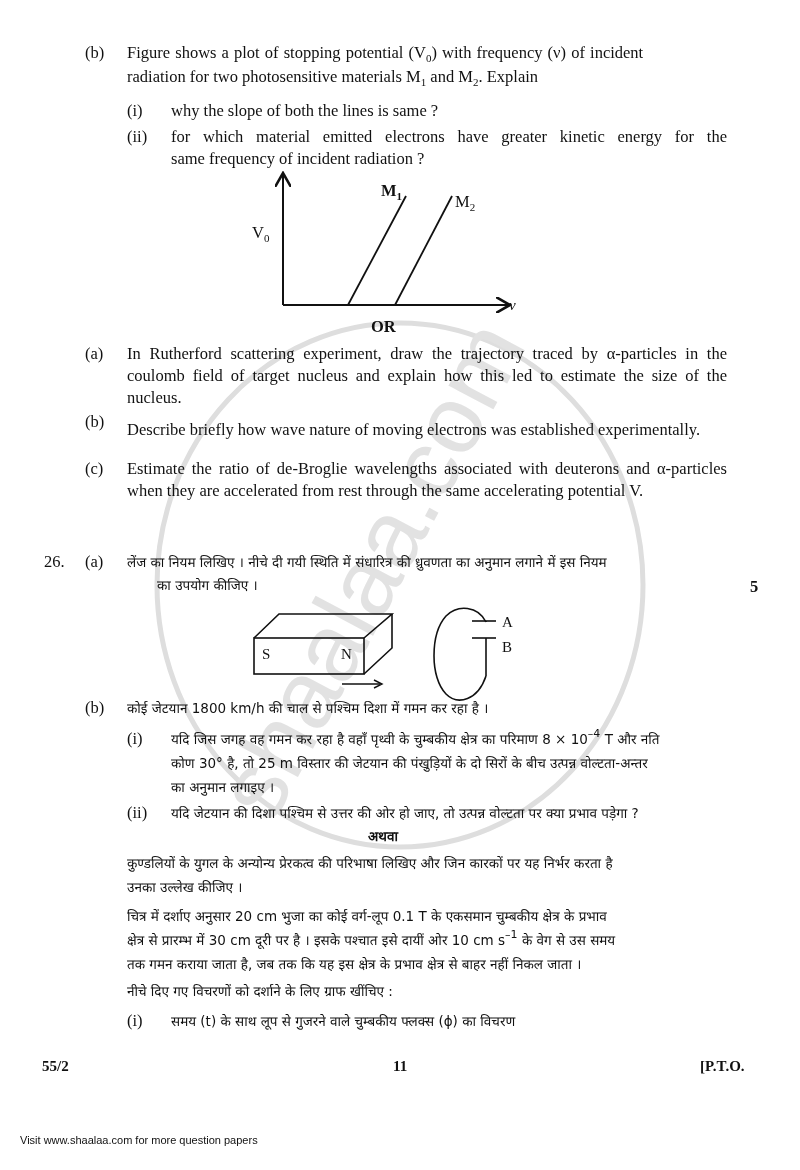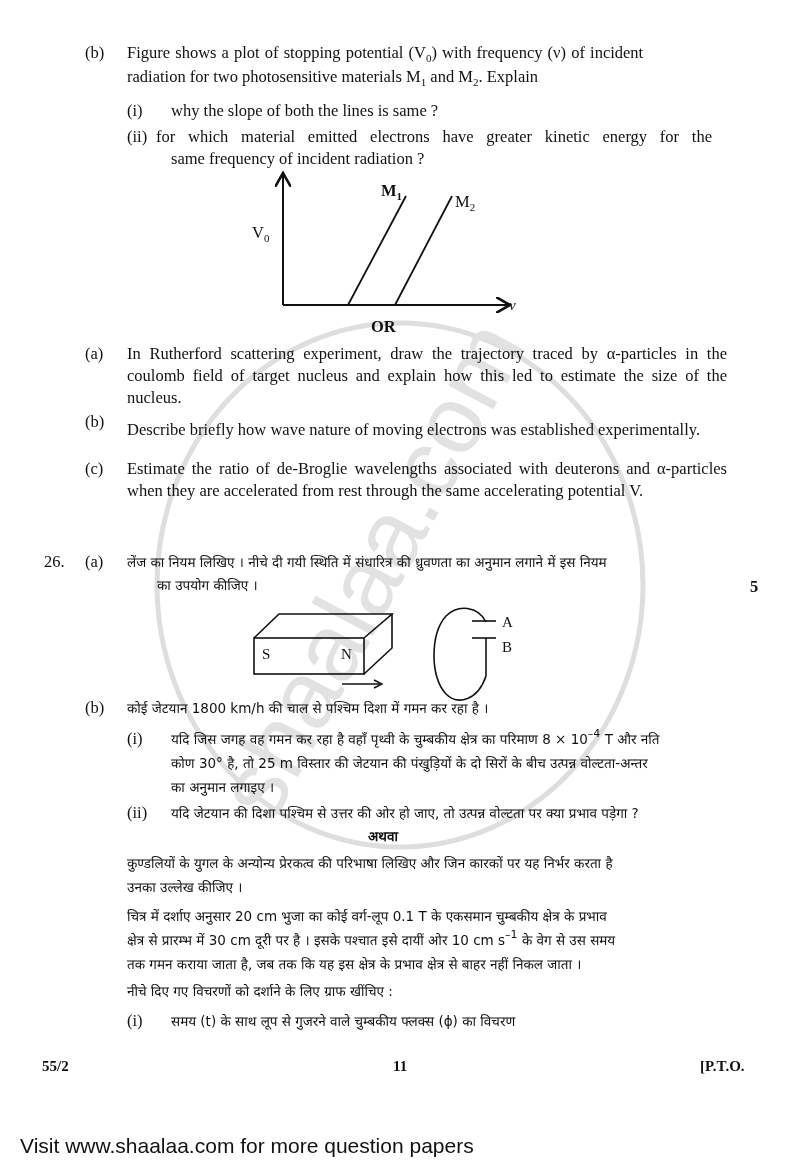--- a/index.html
+++ b/index.html
@@ -12,39 +12,39 @@
     .line { position: absolute; white-space: nowrap; line-height: 22px; }
     .justify { position: absolute; text-align: justify; line-height: 22px; }
     .label { position: absolute; line-height: 22px; }
     .deva { font-family: "DejaVu Sans", sans-serif; font-size: 13.5px; }
     .bold { font-weight: bold; }
     sub { font-size: 11px; vertical-align: -4px; line-height: 0; }
     sup { font-size: 11px; vertical-align: 7px; line-height: 0; }
     .watermark { position: absolute; left: 0; top: 0; pointer-events: none; }
     .footer-link {
       position: absolute; left: 20px; top: 1134px;
-      font-family: "Liberation Sans", sans-serif; font-size: 21px; color: #111;
+      font-family: "Liberation Sans", sans-serif; font-size: 11px; color: #111;
     }
     .footer-row { position: absolute; top: 1058px; font-weight: bold; font-size: 15px; }
   </style>
 </head>
 <body>
 
 <svg class="watermark" width="800" height="1170" viewBox="0 0 800 1170">
   <ellipse cx="400" cy="585" rx="243" ry="262" fill="none" stroke="#dedede" stroke-width="5"></ellipse>
   <text x="400" y="585" font-family="Liberation Sans, sans-serif" font-size="96" fill="#e2e2e2" text-anchor="middle" transform="rotate(-62 400 585)">shaalaa.com</text>
 </svg>
 
 <div class="label" style="left:85px; top:42px;">(b)</div>
 <div class="line" style="left:127px; top:42px; width:600px; word-spacing:1px;"><span>Figure shows a plot of stopping potential (V</span><sub>0</sub><span>) with frequency (ν) of incident</span></div>
 <div class="line" style="left:127px; top:66px;"><span>radiation for two photosensitive materials M</span><sub>1</sub><span> and M</span><sub>2</sub><span>. Explain</span></div>
 <div class="label" style="left:127px; top:100px;">(i)</div>
 <div class="line" style="left:171px; top:100px;">why the slope of both the lines is same ?</div>
 <div class="label" style="left:127px; top:126px;">(ii)</div>
-<div class="line" style="left:156px; top:126px; width:556px; text-align:justify; text-align-last:justify;">for which material emitted electrons have greater kinetic energy for the</div>
+<div class="line" style="left:171px; top:126px; width:556px; text-align:justify; text-align-last:justify;">for which material emitted electrons have greater kinetic energy for the</div>
 <div class="line" style="left:171px; top:148px;">same frequency of incident radiation ?</div>
 
 <svg class="abs" style="left:240px; top:165px;" width="300" height="150" viewBox="0 0 300 150">
   <defs>
     <marker id="arr" markerWidth="8" markerHeight="8" refX="6" refY="4" orient="auto">
       <path d="M0,0 L7,4 L0,8" fill="none" stroke="#111" stroke-width="1.3"></path>
     </marker>
   </defs>
   <line x1="43" y1="140" x2="43" y2="10" stroke="#111" stroke-width="2" marker-end="url(#arr)"></line>
   <line x1="43" y1="140" x2="268" y2="140" stroke="#111" stroke-width="2" marker-end="url(#arr)"></line>

